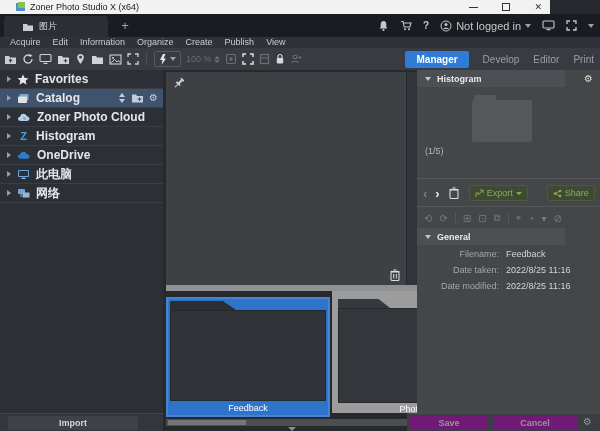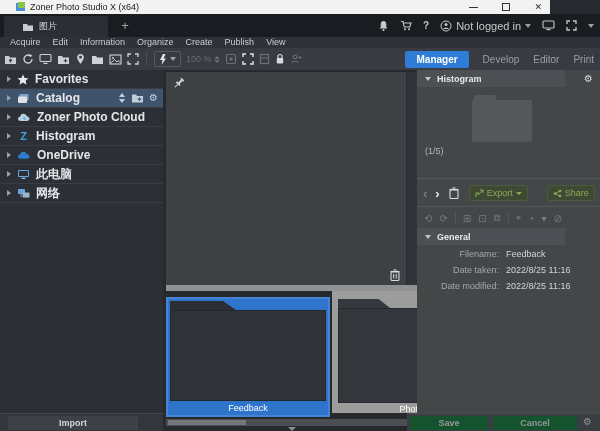--- a/index.html
+++ b/index.html
@@ -101,21 +101,21 @@
   .green-caret { width:0;height:0;border-left:3px solid transparent;border-right:3px solid transparent;border-top:3px solid #8fa958; }
   .tools-row { position:absolute; left:0; top:140px; width:183px; height:16px; display:flex; align-items:center; gap:7px; padding-left:7px; color:#777a7e; font-size:10px; }
   .tools-sep { width:1px; height:10px; background:#55585c; }
   .fields { position:absolute; left:0; top:176px; width:183px; }
   .field-row { display:flex; height:16px; align-items:center; }
   .field-label { width:82px; text-align:right; font-size:9px; color:#a4a7ab; }
   .field-value { margin-left:7px; font-size:9px; color:#d2d4d6; }
 
   
   .bottombar { left:407px; top:413px; width:193px; height:18px; background:#3a3d42; border-top:1px solid #4a4d52; }
-  .bb-btn { position:absolute; top:2px; height:14px; background:#14532d; color:#93969a; font-size:9px; font-weight:bold; text-align:center; line-height:14px; }
+  .bb-btn { position:absolute; top:2px; height:14px; background:#701a75; color:#93969a; font-size:9px; font-weight:bold; text-align:center; line-height:14px; }
   .bb-save { left:3px; width:78px; }
   .bb-cancel { left:86px; width:84px; }
   .bb-gear { position:absolute; left:176px; top:2px; font-size:10px; color:#8e9195; }
 
   svg { display:block; }
 </style>
 </head>
 <body>
 
 <div class="abs titlebar">

